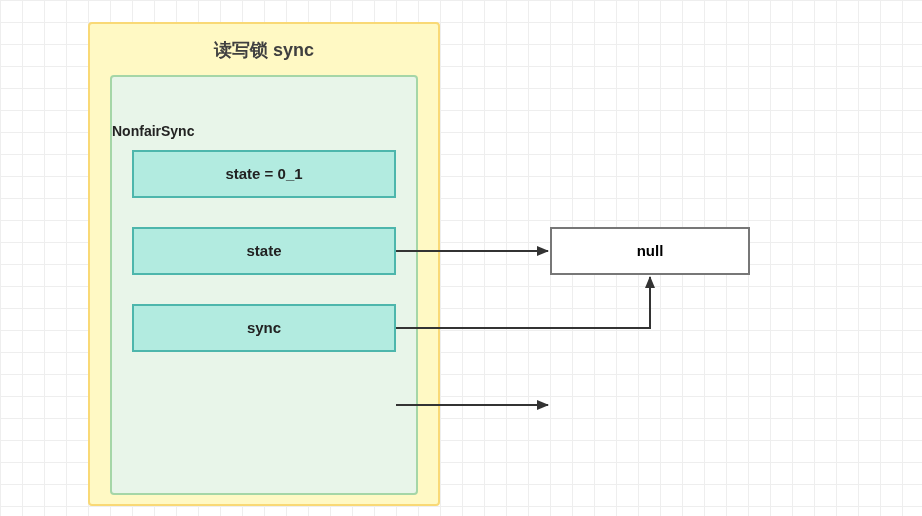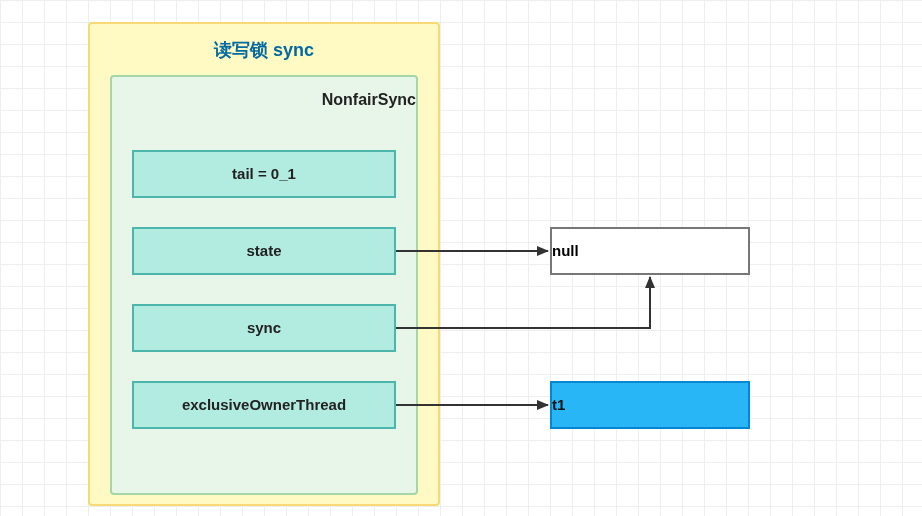--- a/index.html
+++ b/index.html
@@ -26,38 +26,39 @@
       height: 484px;
       background: #fff9c4;
       border: 2px solid #f9d976;
       border-radius: 4px;
     }
     .outer-title {
       text-align: center;
       font-weight: bold;
       font-size: 18px;
       padding: 14px 0 10px 0;
-      color: #0369a1;
+      color: #404040;
     }
     .inner-box {
       position: absolute;
       left: 110px;
       top: 75px;
       width: 308px;
       height: 420px;
       background: #e8f5e9;
       border: 2px solid #a5d6a7;
       border-radius: 4px;
     }
     .inner-title {
-      text-align: right;
+      text-align: left;
       font-weight: bold;
-      font-size: 16px;
+      font-size: 14px;
       padding: 14px 0 10px 0;
       color: #222;
+      margin-top: 32px;
     }
     .field {
       position: absolute;
       left: 132px;
       width: 264px;
       height: 48px;
       background: #b2ebe0;
       border: 2px solid #4db6ac;
       text-align: center;
       line-height: 44px;
@@ -66,21 +67,21 @@
       color: #222;
     }
     .f-state { top: 150px; }
     .f-head  { top: 227px; }
     .f-tail  { top: 304px; }
     .f-eot   { top: 381px; }
     .node {
       position: absolute;
       width: 200px;
       height: 48px;
-      text-align: left;
+      text-align: center;
       line-height: 44px;
       font-weight: bold;
       font-size: 15px;
     }
     .node-null {
       left: 550px;
       top: 227px;
       background: #fff;
       border: 2px solid #777;
     }
@@ -105,27 +106,25 @@
 <div class="diagram">
 
   <div class="outer-box">
     <div class="outer-title">读写锁 sync</div>
   </div>
 
   <div class="inner-box">
     <div class="inner-title">NonfairSync</div>
   </div>
 
-  <div class="field f-state">tail = 0_1</div>
+  <div class="field f-state">state = 0_1</div>
   <div class="field f-head">state</div>
   <div class="field f-tail">sync</div>
-  <div class="field f-eot">exclusiveOwnerThread</div>
 
   <div class="node node-null">null</div>
-  <div class="node node-t1">t1</div>
 
   <svg class="arrows">
     <defs>
       <marker id="ah" markerWidth="12" markerHeight="10" refX="11" refY="5" orient="auto" markerUnits="userSpaceOnUse">
         <path d="M0,0 L12,5 L0,10 Z" fill="#333"></path>
       </marker>
     </defs>
 
     <line x1="396" y1="251" x2="548" y2="251" stroke="#333" stroke-width="2" marker-end="url(#ah)"></line>
 

